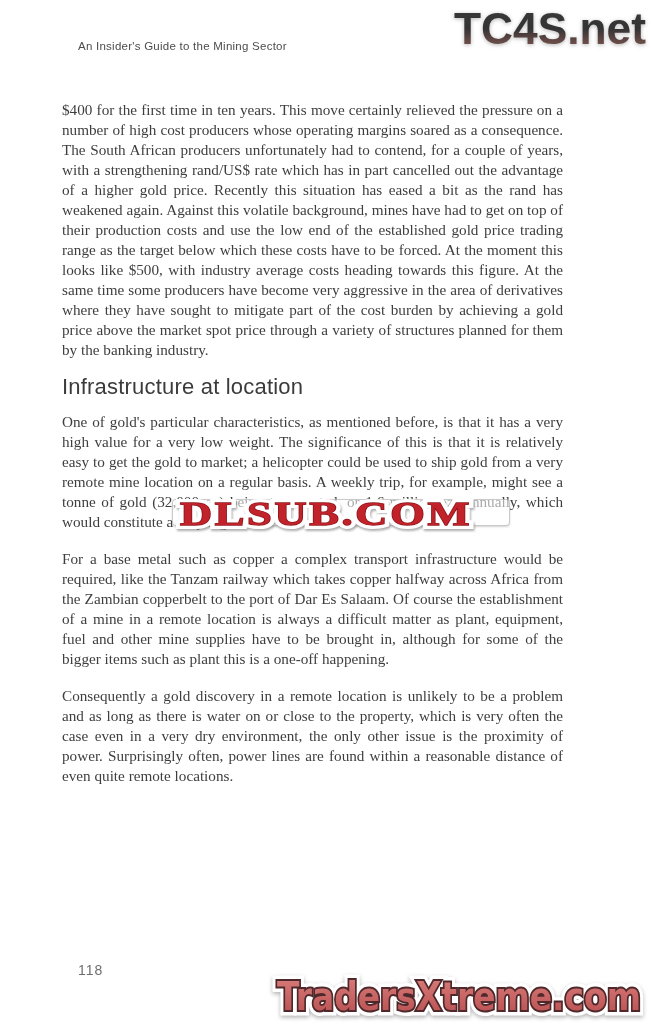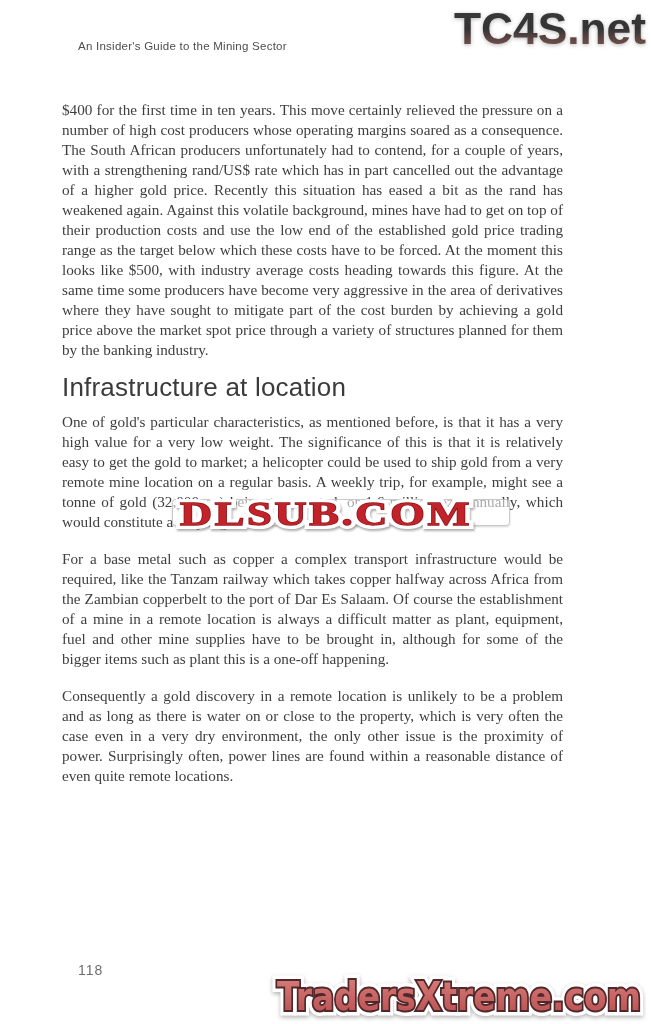--- a/index.html
+++ b/index.html
@@ -29,21 +29,21 @@
 
   
   .content{
     position:absolute;left:62px;top:100px;width:501px;z-index:1;
     color:#3e3e3e;font-size:15.2px;line-height:20px;
     text-align:justify;text-justify:inter-word;
   }
   .content p{margin:0 0 17px 0;}
   .content h2{
     font-family:"Liberation Sans", sans-serif;
-    font-size:26px;font-weight:400;color:#3b3b3b;
+    font-size:22px;font-weight:400;color:#3b3b3b;
     letter-spacing:.2px;margin:6px 0 15px 0;
   }
 
   
   .dlsub-pill{
     position:absolute;left:172px;top:499px;width:336px;height:25px;z-index:2;
     background:rgba(255,255,255,.55);
     border:1px solid rgba(150,150,150,.5);
     border-radius:4px;
     box-shadow:0 1px 2px rgba(130,130,130,.35);

